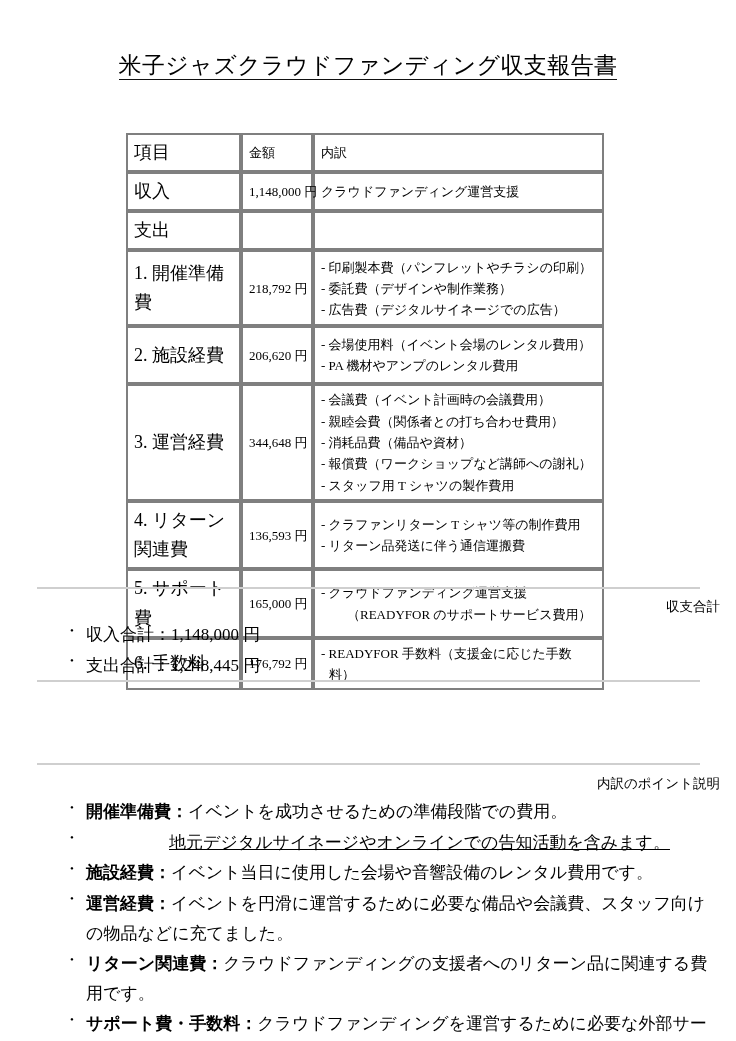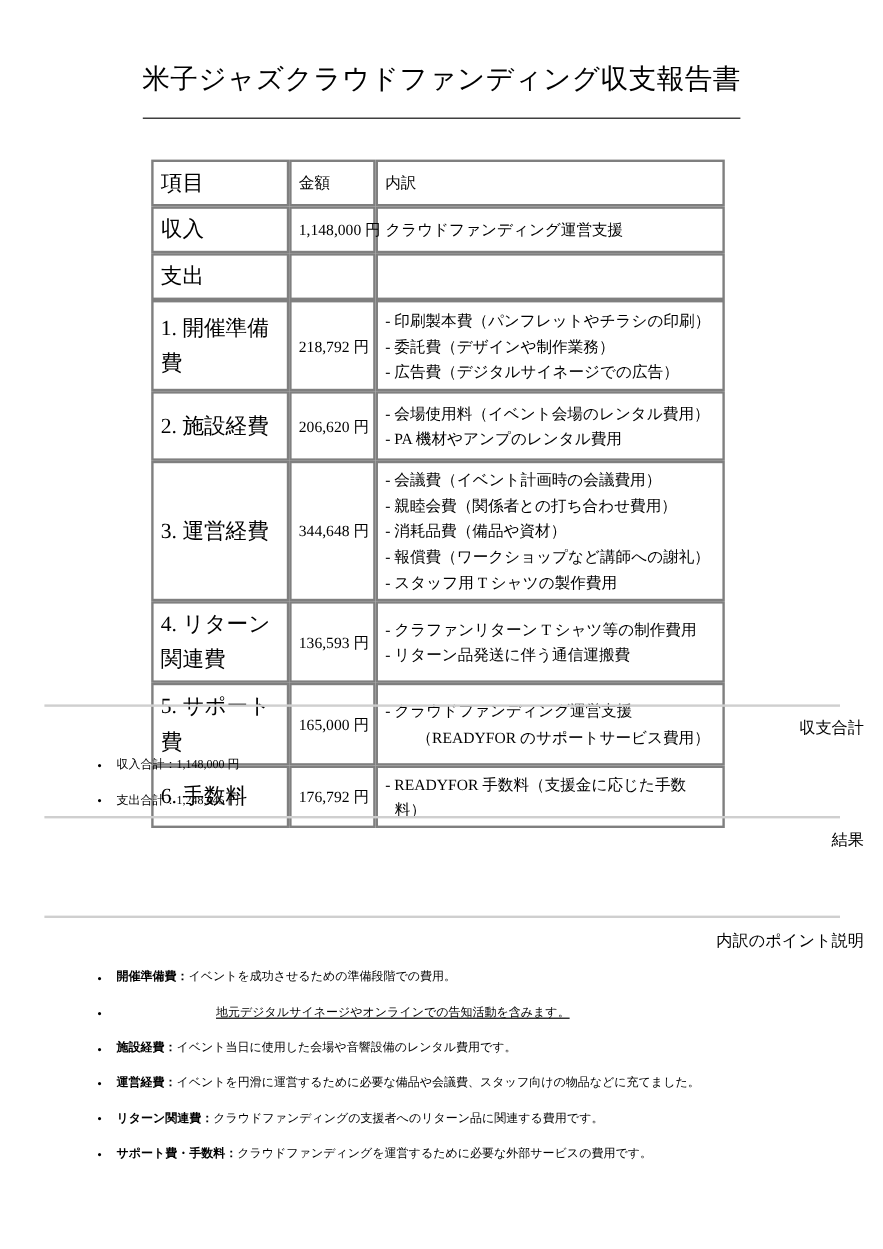--- a/index.html
+++ b/index.html
@@ -25,21 +25,21 @@
     left: 0;
     width: 736px;
     text-align: center;
     font-size: 23px;
     font-weight: normal;
     letter-spacing: 0.4px;
     line-height: 1.35;
   }
   .doc-title span.title-text {
     border-bottom: 1.2px solid #111;
-    padding-bottom: 20px;
+    padding-bottom: 1px;
   }
 
   
   .budget-table-wrap {
     position: absolute;
     top: 133px;
     left: 126px;
     width: 478px;
   }
   table.budget-table {
@@ -112,23 +112,23 @@
     line-height: 1.5;
     text-align: right;
   }
   ul.bullets {
     margin: 0;
     padding: 0;
     list-style: none;
   }
   ul.bullets > li {
     position: relative;
-    margin: 12px;
+    margin: 1px;
     padding: 0 0 0 45px;
-    font-size: 10px;
+    font-size: 17px;
     line-height: 1.74;
   }
   ul.bullets > li::before {
     content: "\2022";
     position: absolute;
     left: 29px;
     top: -0.5px;
     font-size: 11px;
     line-height: 1.95;
   }
@@ -249,21 +249,20 @@
 
 <section class="section" id="sec-totals">
   <h2>収支合計</h2>
   <ul class="bullets" id="totals-list">
       <li>収入合計：1,148,000 円</li>
       <li>支出合計：1,248,445 円</li>
     </ul>
 </section>
 
 <section class="section" id="sec-result">
-  <h2>結果</h2>
 </section>
 
 <section class="section" id="sec-points">
   <h2>内訳のポイント説明</h2>
   <ul class="bullets" id="points-list">
       <li><span class="bold-lead">開催準備費：</span><span>イベントを成功させるための準備段階での費用。</span></li>
       <li class="deep"><span>地元デジタルサイネージやオンラインでの告知活動を含みます。</span></li>
       <li><span class="bold-lead">施設経費：</span><span>イベント当日に使用した会場や音響設備のレンタル費用です。</span></li>
       <li><span class="bold-lead">運営経費：</span><span>イベントを円滑に運営するために必要な備品や会議費、スタッフ向けの物品などに充てました。</span></li>
       <li><span class="bold-lead">リターン関連費：</span><span>クラウドファンディングの支援者へのリターン品に関連する費用です。</span></li>

